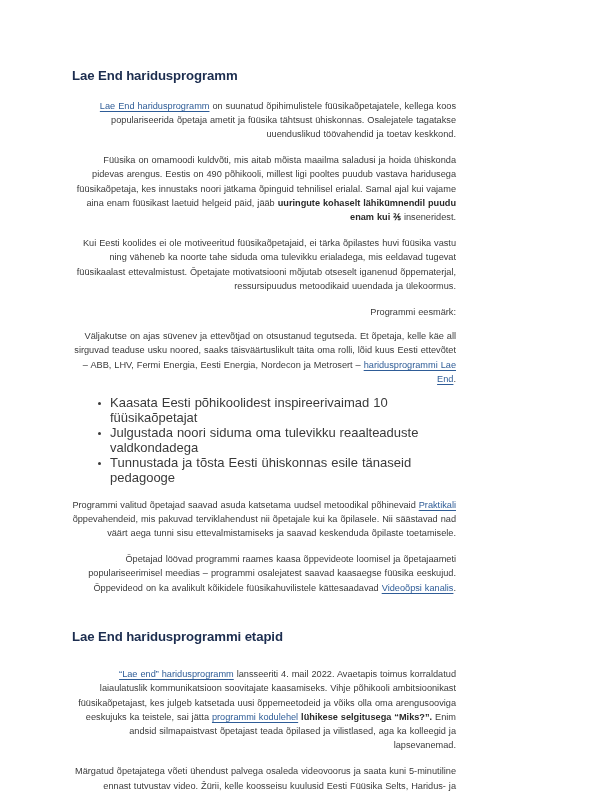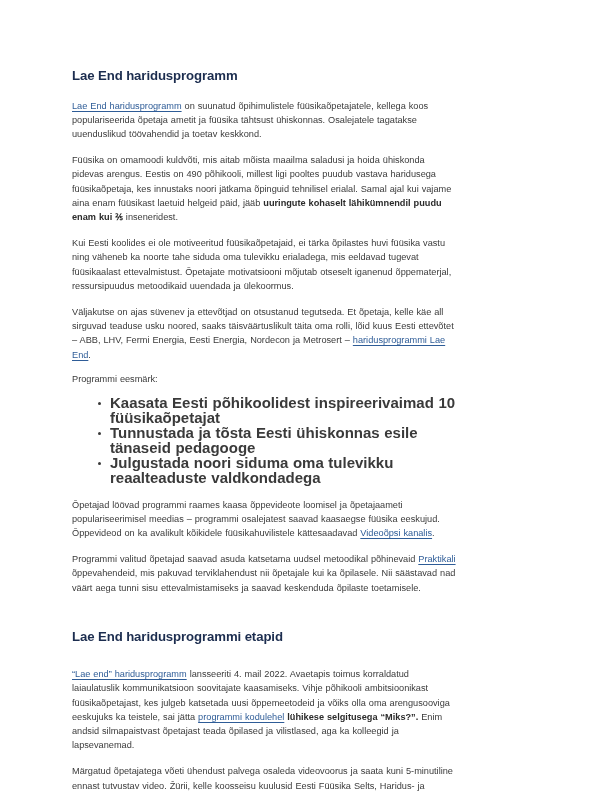--- a/index.html
+++ b/index.html
@@ -30,21 +30,21 @@
     line-height: 1.25;
   }
   h1.doc-heading.second {
     margin-top: 34px;
     margin-bottom: 22px;
   }
   p.para {
     font-size: 9.2px;
     line-height: 14.2px;
     margin: 0 0 12px 0;
-    text-align: left;
+    text-align: right;
     color: #3a3a3a;
     word-spacing: 0.4px;
   }
   p.tight {
     margin-bottom: 10px;
   }
   a.doclink {
     color: #2e5c97;
     text-decoration: underline;
     text-underline-offset: 1.5px;
@@ -52,28 +52,27 @@
   b.strong {
     font-weight: bold;
     color: #2b2b2b;
   }
   ul.goals {
     margin: 0 0 12px 0;
     padding: 0 0 0 38px;
     list-style: none;
   }
   ul.goals li {
-    font-size: 15px;
+    font-size: 13px;
     line-height: 14.6px;
     color: #3a3a3a;
     position: relative;
     margin: 0 0 1px 0;
     padding-left: 0;
     word-spacing: 0.4px;
-    font-weight: bold;
   }
   ul.goals li::before {
     content: "";
     position: absolute;
     left: -12px;
     top: 5.6px;
     width: 3px;
     height: 3px;
     border-radius: 50%;
     background: #3a3a3a;
@@ -85,33 +84,33 @@
 <div class="page">
 
   <h1 class="doc-heading">Lae End haridusprogramm</h1>
 
   <p class="para"><a class="doclink" href="#">Lae End haridusprogramm</a><span> on suunatud õpihimulistele füüsikaõpetajatele, kellega koos populariseerida õpetaja ametit ja füüsika tähtsust ühiskonnas. Osalejatele tagatakse uuenduslikud töövahendid ja toetav keskkond.</span></p>
 
   <p class="para"><span>Füüsika on omamoodi kuldvõti, mis aitab mõista maailma saladusi ja hoida ühiskonda pidevas arengus. Eestis on 490 põhikooli, millest ligi pooltes puudub vastava haridusega füüsikaõpetaja, kes innustaks noori jätkama õpinguid tehnilisel erialal. Samal ajal kui vajame aina enam füüsikast laetuid helgeid päid, jääb </span><b class="strong">uuringute kohaselt lähikümnendil puudu enam kui ⅖</b><span> inseneridest.</span></p>
 
   <p class="para">Kui Eesti koolides ei ole motiveeritud füüsikaõpetajaid, ei tärka õpilastes huvi füüsika vastu ning väheneb ka noorte tahe siduda oma tulevikku erialadega, mis eeldavad tugevat füüsikaalast ettevalmistust. Õpetajate motivatsiooni mõjutab otseselt iganenud õppematerjal, ressursipuudus metoodikaid uuendada ja ülekoormus.</p>
 
+  <p class="para tight">Programmi eesmärk:</p>
+
   <p class="para tight"><span>Väljakutse on ajas süvenev ja ettevõtjad on otsustanud tegutseda. Et õpetaja, kelle käe all sirguvad teaduse usku noored, saaks täisväärtuslikult täita oma rolli, lõid kuus Eesti ettevõtet – ABB, LHV, Fermi Energia, Eesti Energia, Nordecon ja Metrosert – </span><a class="doclink" href="#">haridusprogrammi Lae End</a><span>.</span></p>
-
-  <p class="para tight">Programmi eesmärk:</p>
 
   <ul class="goals">
     <li>Kaasata Eesti põhikoolidest inspireerivaimad 10 füüsikaõpetajat</li>
+    <li>Julgustada noori siduma oma tulevikku reaalteaduste valdkondadega</li>
     <li>Tunnustada ja tõsta Eesti ühiskonnas esile tänaseid pedagooge</li>
-    <li>Julgustada noori siduma oma tulevikku reaalteaduste valdkondadega</li>
   </ul>
 
+  <p class="para"><span>Programmi valitud õpetajad saavad asuda katsetama uudsel metoodikal põhinevaid </span><a class="doclink" href="#">Praktikali</a><span> õppevahendeid, mis pakuvad terviklahendust nii õpetajale kui ka õpilasele. Nii säästavad nad väärt aega tunni sisu ettevalmistamiseks ja saavad keskenduda õpilaste toetamisele.</span></p>
+
   <p class="para"><span>Õpetajad löövad programmi raames kaasa õppevideote loomisel ja õpetajaameti populariseerimisel meedias – programmi osalejatest saavad kaasaegse füüsika eeskujud. Õppevideod on ka avalikult kõikidele füüsikahuvilistele kättesaadavad </span><a class="doclink" href="#">Videoõpsi kanalis</a><span>.</span></p>
-
-  <p class="para"><span>Programmi valitud õpetajad saavad asuda katsetama uudsel metoodikal põhinevaid </span><a class="doclink" href="#">Praktikali</a><span> õppevahendeid, mis pakuvad terviklahendust nii õpetajale kui ka õpilasele. Nii säästavad nad väärt aega tunni sisu ettevalmistamiseks ja saavad keskenduda õpilaste toetamisele.</span></p>
 
   <h1 class="doc-heading second">Lae End haridusprogrammi etapid</h1>
 
   <p class="para"><a class="doclink" href="#">“Lae end” haridusprogramm</a><span> lansseeriti 4. mail 2022. Avaetapis toimus korraldatud laiaulatuslik kommunikatsioon soovitajate kaasamiseks. Vihje põhikooli ambitsioonikast füüsikaõpetajast, kes julgeb katsetada uusi õppemeetodeid ja võiks olla oma arengusooviga eeskujuks ka teistele, sai jätta </span><a class="doclink" href="#">programmi kodulehel</a><b class="strong"> lühikese selgitusega “Miks?”.</b><span> Enim andsid silmapaistvast õpetajast teada õpilased ja vilistlased, aga ka kolleegid ja lapsevanemad.</span></p>
 
   <p class="para">Märgatud õpetajatega võeti ühendust palvega osaleda videovoorus ja saata kuni 5-minutiline ennast tutvustav video. Žürii, kelle koosseisu kuulusid Eesti Füüsika Selts, Haridus- ja Teadusministeerium, 10. hooaja Rakett69 võitja, Videoõps, Eesti Energia ja Metrosert, valis programmi osalema 10 õpetajat.</p>
 
 </div>
 
 </body></html>

